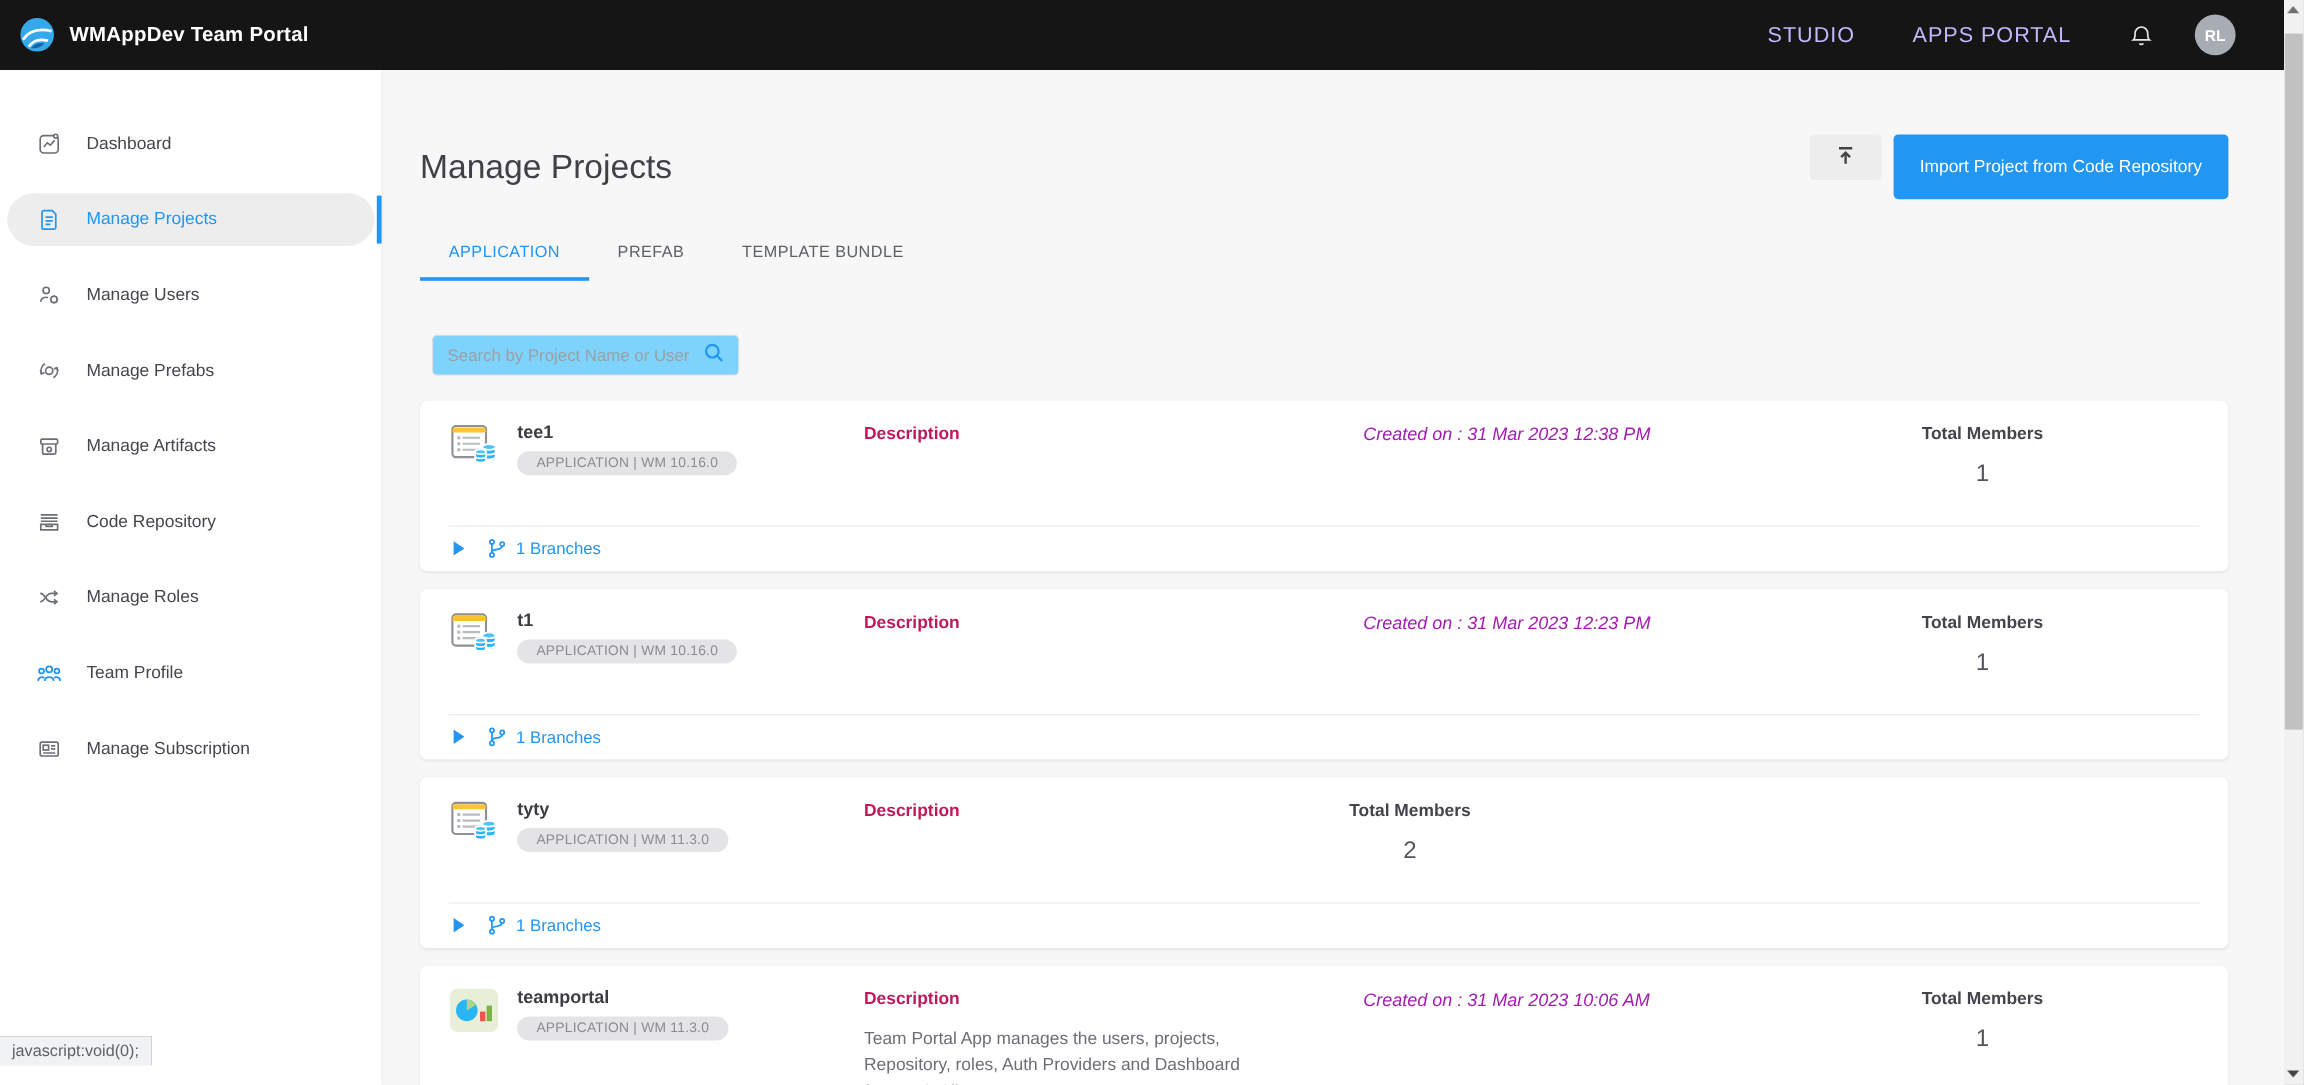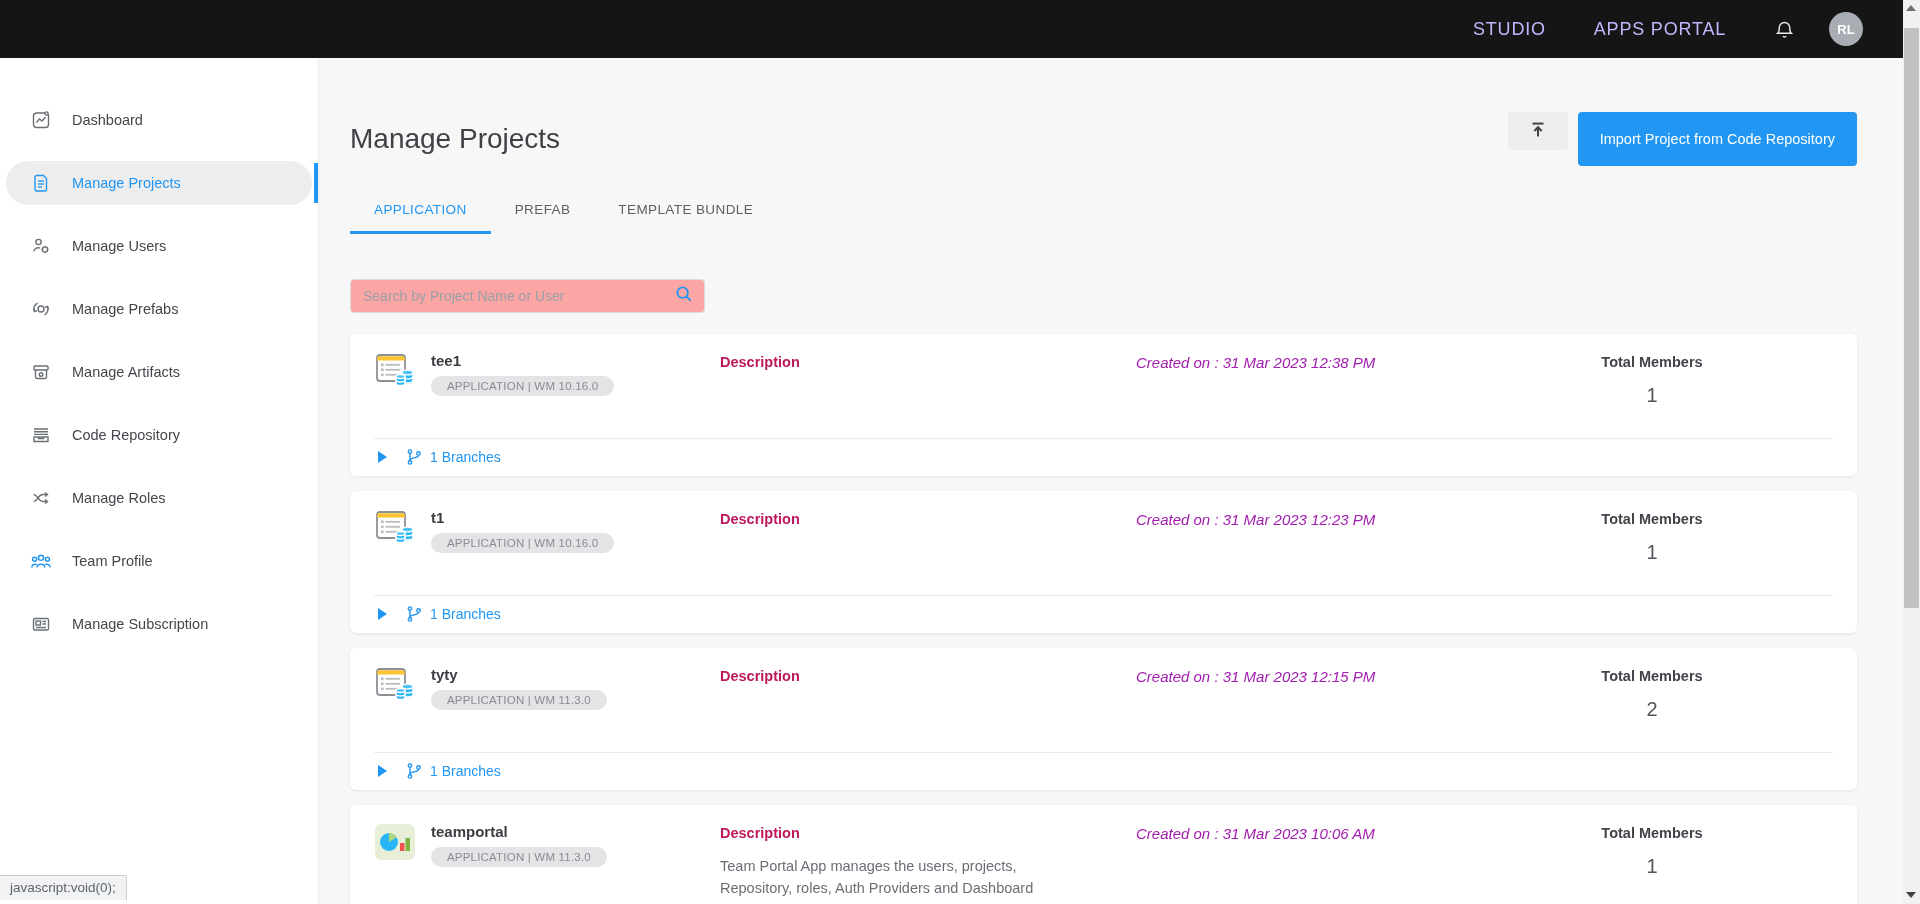--- a/index.html
+++ b/index.html
@@ -30,21 +30,21 @@
   .page-title { font-size:28px; color:#3f4147; font-weight:400; }
   .head-actions { display:flex; gap:10px; }
   .upload-btn { width:60px; height:38px; background:#ededee; border:none; border-radius:4px; display:flex; align-items:center; justify-content:center; cursor:pointer; }
   .import-btn { height:54px; background:#2196f3; color:#fff; border:none; border-radius:4px; font-size:14.5px; font-weight:500; padding:0 22px; font-family:"Liberation Sans",sans-serif; cursor:pointer; }
 
   .tabs { display:flex; margin-top:26px; }
   .tab { padding:10px 24px 14px; font-size:13.5px; font-weight:500; letter-spacing:.4px; color:#5c6165; cursor:pointer; border-bottom:3px solid transparent; }
   .tab.active { color:#2196f3; border-bottom-color:#2196f3; }
 
   .search-row { margin-top:45px; }
-  .search-box { width:355px; height:34px; background:#fca5a5; border:1px solid #d9dde2; border-radius:4px; display:flex; align-items:center; padding:0 10px 0 12px; }
+  .search-box { width:256px; height:34px; background:#7dd3fc; border:1px solid #d9dde2; border-radius:4px; display:flex; align-items:center; padding:0 10px 0 12px;margin-left:10px; }
   .search-box input { flex:1; border:none; outline:none; font-size:14px; color:#444; font-family:"Liberation Sans",sans-serif; background:transparent; }
   .search-box input::placeholder { color:#9aa0a6; }
 
   .cards { margin-top:21px; }
   .project-card { background:#fff; border-radius:6px; box-shadow:0 1px 3px rgba(0,0,0,.08); margin-bottom:15px; }
   .card-body { display:flex; padding:16px 80px 16px 24px; min-height:104px; }
   .col-app { width:346px; display:flex; gap:15px; }
   .app-icon { width:42px; height:42px; flex:0 0 auto; }
   .app-name { display:block; font-size:15px; font-weight:bold; color:#3c3c43; margin-top:2px; cursor:pointer; }
   .app-badge { display:inline-block; margin-top:7px; background:#e4e4e6; border-radius:11px; padding:4px 16px; font-size:11.5px; color:#8b8b92; letter-spacing:.2px; }
@@ -60,26 +60,37 @@
   .branch-icon { display:flex; margin-right:7px; }
   .branch-label { font-size:14px; font-weight:normal; color:#2196f3; }
 
   
   .scrollbar { position:fixed; top:0; right:0; width:17px; height:904px; background:#f1f1f1; z-index:50; }
   .sb-up { position:absolute; top:5px; left:3px; width:0; height:0; border-bottom:6px solid #6f6f6f; border-left:5px solid transparent; border-right:5px solid transparent; }
   .sb-thumb { position:absolute; top:28px; left:1px; width:15px; height:580px; background:#c1c1c1; }
   .sb-down { position:absolute; bottom:6px; left:3px; width:0; height:0; border-top:6px solid #424242; border-left:5px solid transparent; border-right:5px solid transparent; }
 
   
-  .status-bar { position:fixed; left:0; bottom:4px; background:#f1f2f3; border:1px solid #c9cccf; border-left:none; border-bottom:none; border-top-right-radius:2px; padding:4px 10px 5px; font-size:13.5px; color:#5f6368; z-index:60; }
+  .status-bar { position:fixed; left:0; bottom:16px; background:#f1f2f3; border:1px solid #c9cccf; border-left:none; border-bottom:none; border-top-right-radius:2px; padding:4px 10px 5px; font-size:13.5px; color:#5f6368; z-index:60; }
 </style>
 </head>
 <body>
 
 <div class="topbar">
+  <div class="brand">
+    <span class="logo">
+      <svg viewBox="0 0 30 30" width="30" height="30">
+        <circle cx="15" cy="15" r="14" fill="#35a8ea"></circle>
+        <path d="M3 19 Q11 8 27 12" stroke="#ffffff" stroke-width="2.2" fill="none"></path>
+        <path d="M8 25 Q13 17 24 20" stroke="#ffffff" stroke-width="2.2" fill="none"></path>
+        <path d="M10 26 Q14 21 21 22 Q17 27 10 26 Z" fill="#1565ab"></path>
+      </svg>
+    </span>
+    <span class="brand-title">WMAppDev Team Portal</span>
+  </div>
   <div class="topbar-right">
     <span class="top-nav-link">STUDIO</span>
     <span class="top-nav-link">APPS PORTAL</span>
     <span class="bell-wrap">
       <svg viewBox="0 0 24 24" width="21" height="21" fill="none" stroke="#e8eaed" stroke-width="1.6">
         <path d="M6 10 a6 6 0 0 1 12 0 c0 5 1.6 6.2 1.6 6.2 H4.4 c0 0 1.6 -1.2 1.6 -6.2 Z"></path>
         <path d="M10.2 19.5 a2 2 0 0 0 3.6 0"></path>
       </svg>
     </span>
     <span class="avatar">RL</span>
@@ -365,21 +376,20 @@
           </span>
           <div class="app-meta">
             <span class="app-name">tyty</span>
             <span class="app-badge">APPLICATION | WM 11.3.0</span>
           </div>
         </div>
         <div class="col-desc">
           <div class="desc-label">Description</div>
           <p class="desc-text"></p>
         </div>
-        <div class="col-created">Created on : 31 Mar 2023 12:15 PM</div>
         <div class="col-members">
           <div class="members-label">Total Members</div>
           <div class="members-value">2</div>
         </div>
       </div>
       <div class="card-footer">
         <span class="tri"></span>
         <span class="branch-icon">
           <svg viewBox="0 0 20 20" width="18" height="18" fill="none" stroke="#2196f3" stroke-width="1.6">
             <circle cx="5.5" cy="4" r="1.9"></circle>

